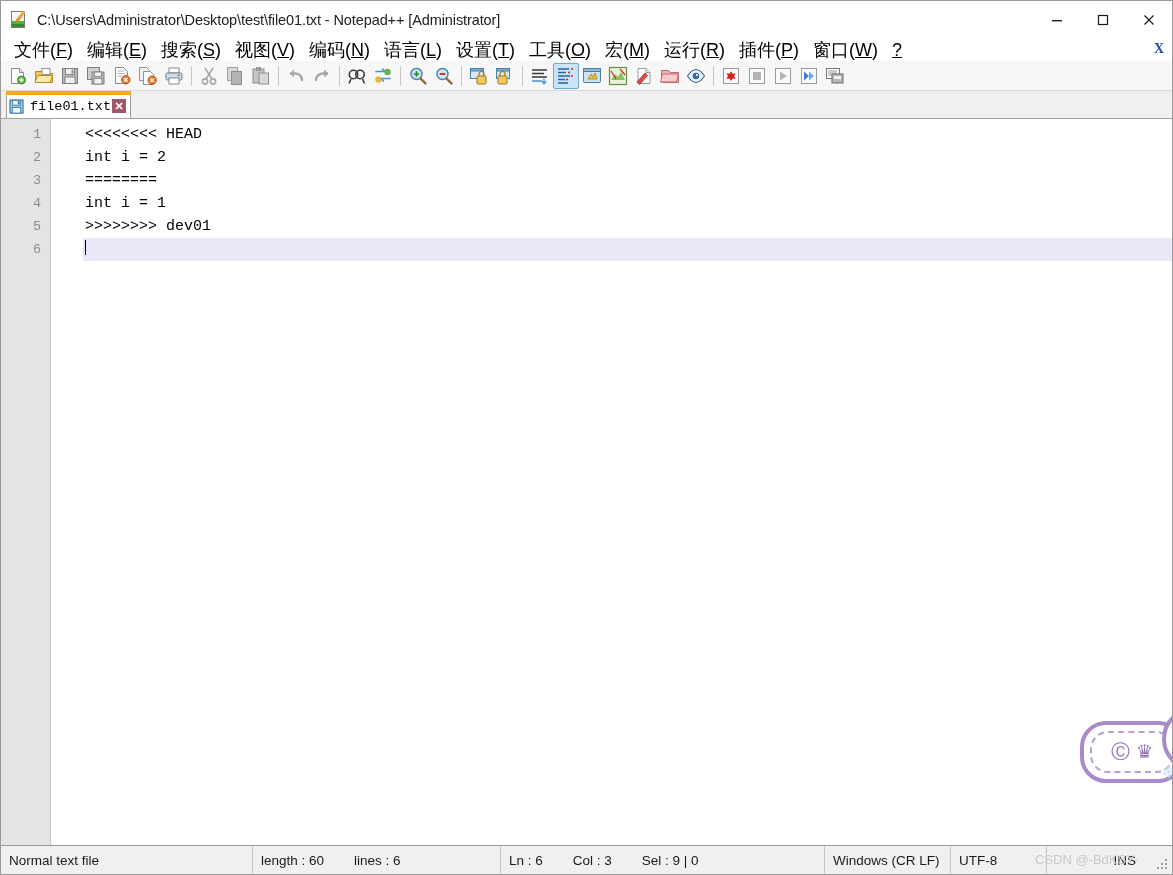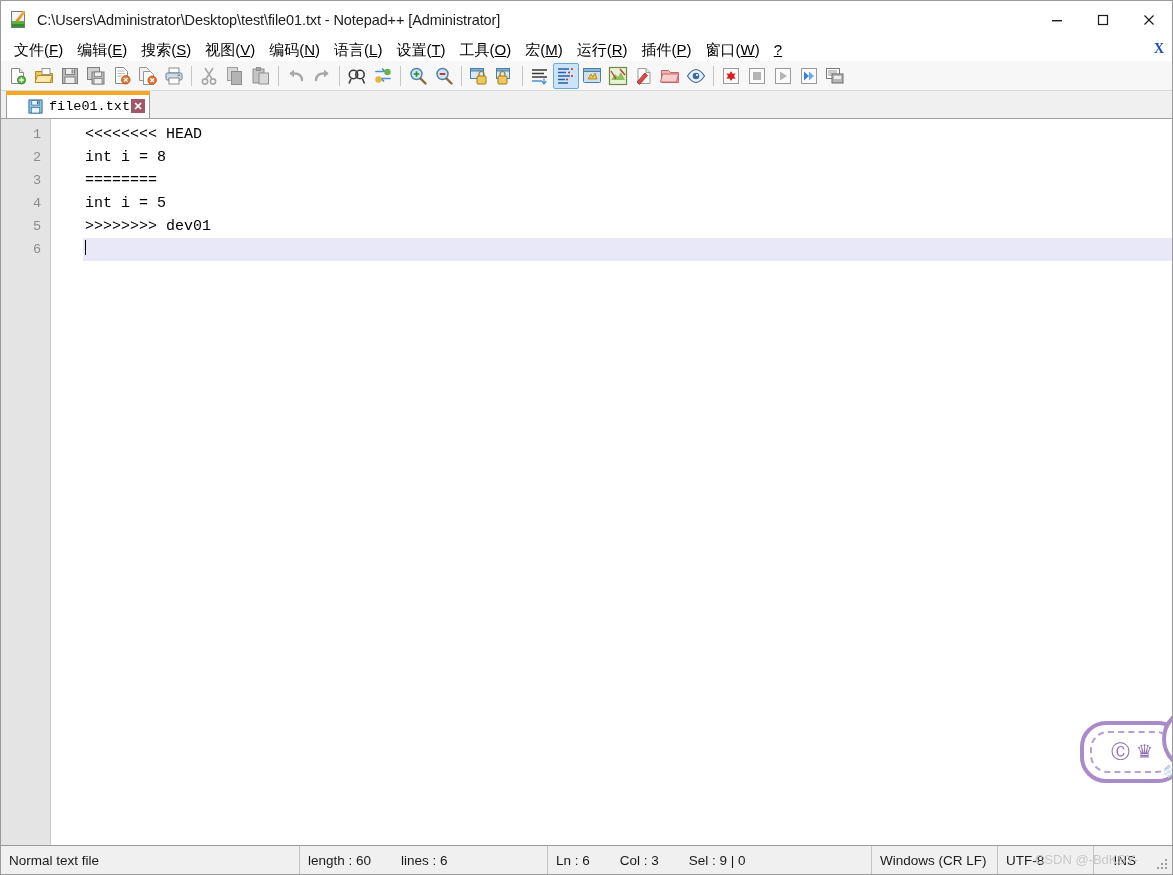--- a/index.html
+++ b/index.html
@@ -96,21 +96,21 @@
     height: 22px;
     background: #ffffff;
     display: flex;
     align-items: center;
     flex: 0 0 auto;
     position: relative;
     padding-left: 6px;
     box-sizing: border-box;
   }
   .menu-item {
-    font-size: 15px;
+    font-size: 18px;
     color: #000000;
     padding: 0 7px;
     white-space: nowrap;
     cursor: default;
     line-height: 22px;
   }
   .menu-item u { text-decoration: underline; }
   .menubar-close {
     position: absolute;
     right: 8px;
@@ -171,21 +171,21 @@
     position: relative;
   }
   .tab {
     height: 27px;
     background: #ffffff;
     border: 1px solid #9d9d9d;
     border-bottom: none;
     border-top: none;
     display: flex;
     align-items: center;
-    padding: 0 4px 0 21px;
+    padding: 0 4px 0 2px;
     box-sizing: border-box;
     cursor: default;
     position: relative;
   }
   .tab .tab-accent {
     position: absolute;
     left: -1px; right: -1px; top: 0;
     height: 4px;
     background: #f5a623;
   }
@@ -704,37 +704,37 @@
       <div class="gutter-num">1</div>
       <div class="gutter-num">2</div>
       <div class="gutter-num">3</div>
       <div class="gutter-num">4</div>
       <div class="gutter-num">5</div>
       <div class="gutter-num">6</div>
     </div>
 
     <div class="code">
       <div class="code-line">&lt;&lt;&lt;&lt;&lt;&lt;&lt;&lt; HEAD</div>
-      <div class="code-line">int i = 8</div>
+      <div class="code-line">int i = 2</div>
       <div class="code-line">========</div>
-      <div class="code-line">int i = 5</div>
+      <div class="code-line">int i = 1</div>
       <div class="code-line">&gt;&gt;&gt;&gt;&gt;&gt;&gt;&gt; dev01</div>
       <div class="code-line current"><span class="caret"></span></div>
 
       <div class="sticker">
         <div class="sticker-bubble"></div>
         <div class="sticker-glyphs">Ⓒ ♛</div>
         <div class="sticker-sparkle">❄</div>
       </div>
     </div>
 
   </div>
 
   <div class="statusbar">
-    <div class="sb-cell" style="width:299px">Normal text file</div>
+    <div class="sb-cell" style="width:252px">Normal text file</div>
 
     <div class="sb-cell" style="width:248px">
       <div class="sb-group">
         <span>length : 60</span>
         <span>lines : 6</span>
       </div>
     </div>
 
     <div class="sb-cell" style="width:324px">
       <div class="sb-group">

